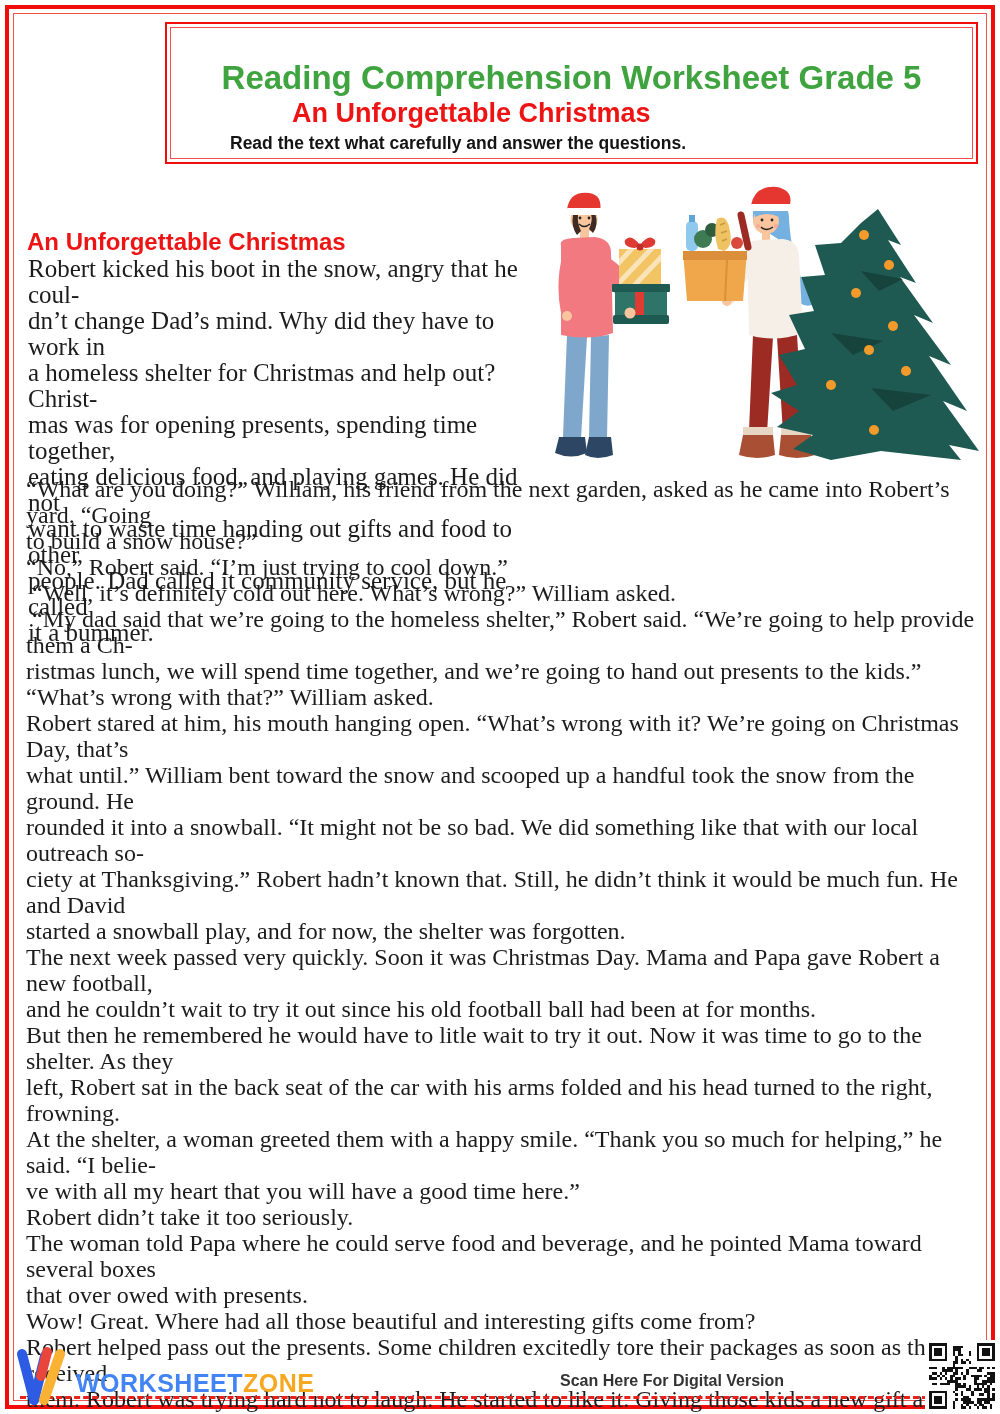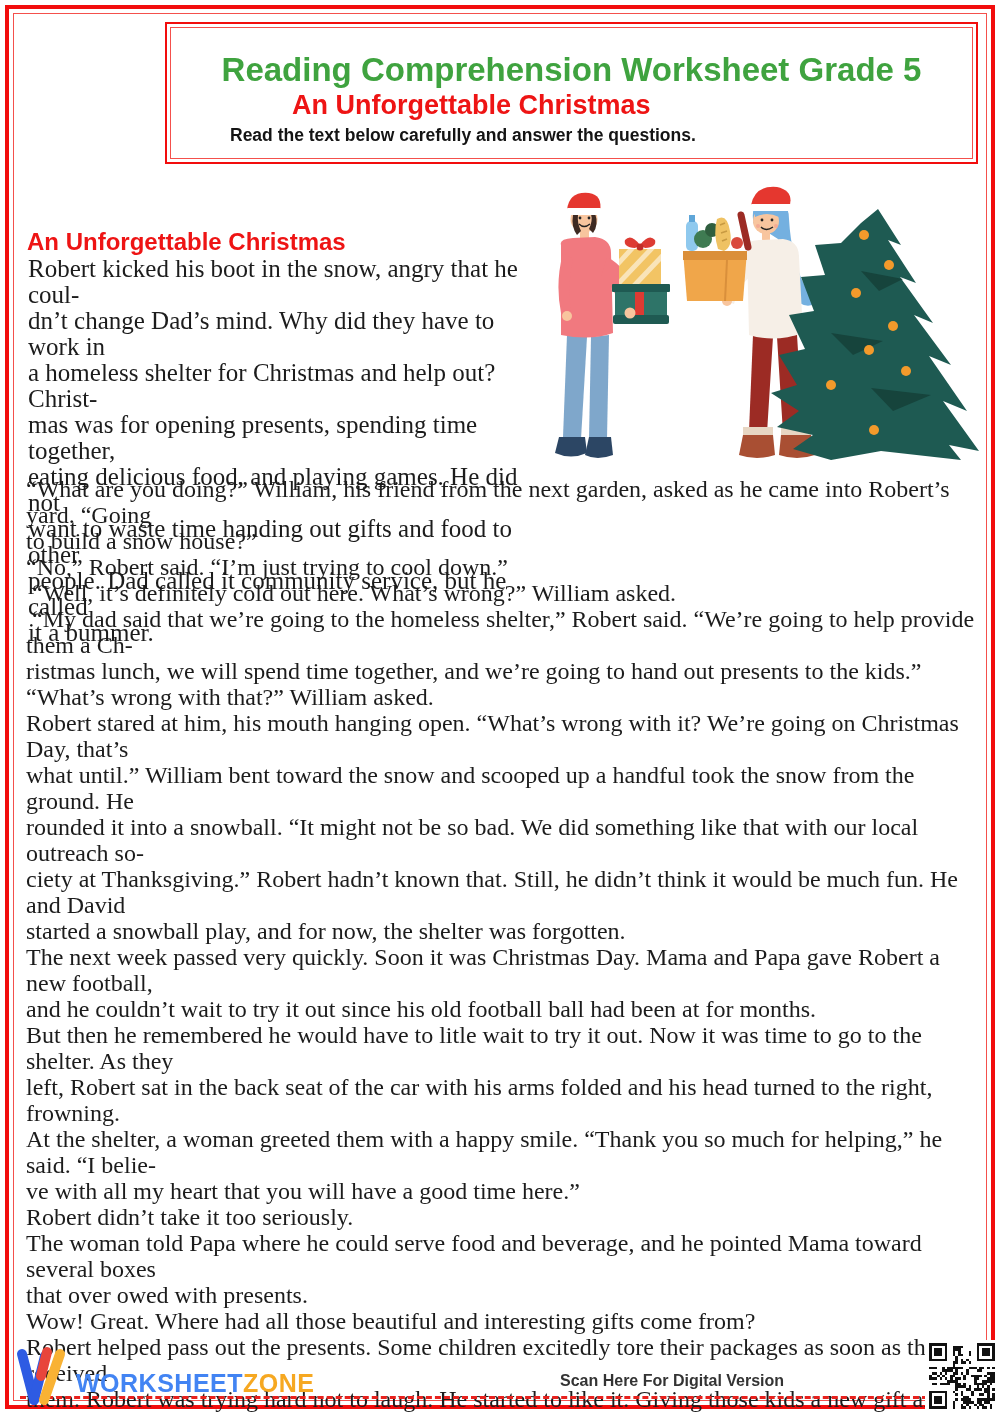--- a/index.html
+++ b/index.html
@@ -7,21 +7,21 @@
   body { position:relative; font-family:"Liberation Sans", sans-serif; overflow:hidden; }
 
   
   .page-border-outer { position:absolute; left:5px; top:5px; right:5px; bottom:5px;
     border:4px solid #f20d0d; z-index:1; pointer-events:none; }
   .page-border-inner { position:absolute; left:13px; top:13px; right:13px; bottom:13px;
     border:1.5px solid #f4504c; z-index:1; pointer-events:none; }
 
   
   .header-box { position:absolute; left:165px; top:22px; width:813px; height:142px;
-    border:2px solid #f20d0d; background:#fff; z-index:2; padding-top:28px; }
+    border:2px solid #f20d0d; background:#fff; z-index:2; padding-top:36px; }
   .header-box::after { content:""; position:absolute; left:3px; top:3px; right:3px; bottom:3px;
     border:1px solid #f4504c; pointer-events:none; }
   .header-title { text-align:center; font-size:33px; font-weight:bold; color:#3fa33f; line-height:36px; letter-spacing:0; }
   .header-subtitle { padding-left:125px; margin-top:2px; font-size:27px; font-weight:bold; color:#ee1414; line-height:31px; }
   .header-instruction { padding-left:63px; margin-top:4px; font-size:17.5px; font-weight:bold; color:#141414; }
 
   .story-heading { position:absolute; left:27px; top:228px; font-size:24px; font-weight:bold; color:#ee1414; z-index:2; }
 
   .prelines { white-space:pre-line; }
   .story-intro { position:absolute; left:28px; top:256px; width:512px;
@@ -44,21 +44,21 @@
 </style>
 </head>
 <body>
 
 <div class="page-border-outer"></div>
 <div class="page-border-inner"></div>
 
 <div class="header-box">
   <div class="header-title">Reading Comprehension Worksheet Grade 5</div>
   <div class="header-subtitle">An Unforgettable Christmas</div>
-  <div class="header-instruction">Read the text below carefully and answer the questions.</div>
+  <div class="header-instruction">Read the text what carefully and answer the questions.</div>
 </div>
 
 <div class="story-heading">An Unforgettable Christmas</div>
 <div class="story-intro prelines">Robert kicked his boot in the snow, angry that he coul-
 dn’t change Dad’s mind. Why did they have to work in
 a homeless shelter for Christmas and help out? Christ-
 mas was for opening presents, spending time together,
 eating delicious food, and playing games. He did not
 want to waste time handing out gifts and food to other
 people. Dad called it community service, but he called

